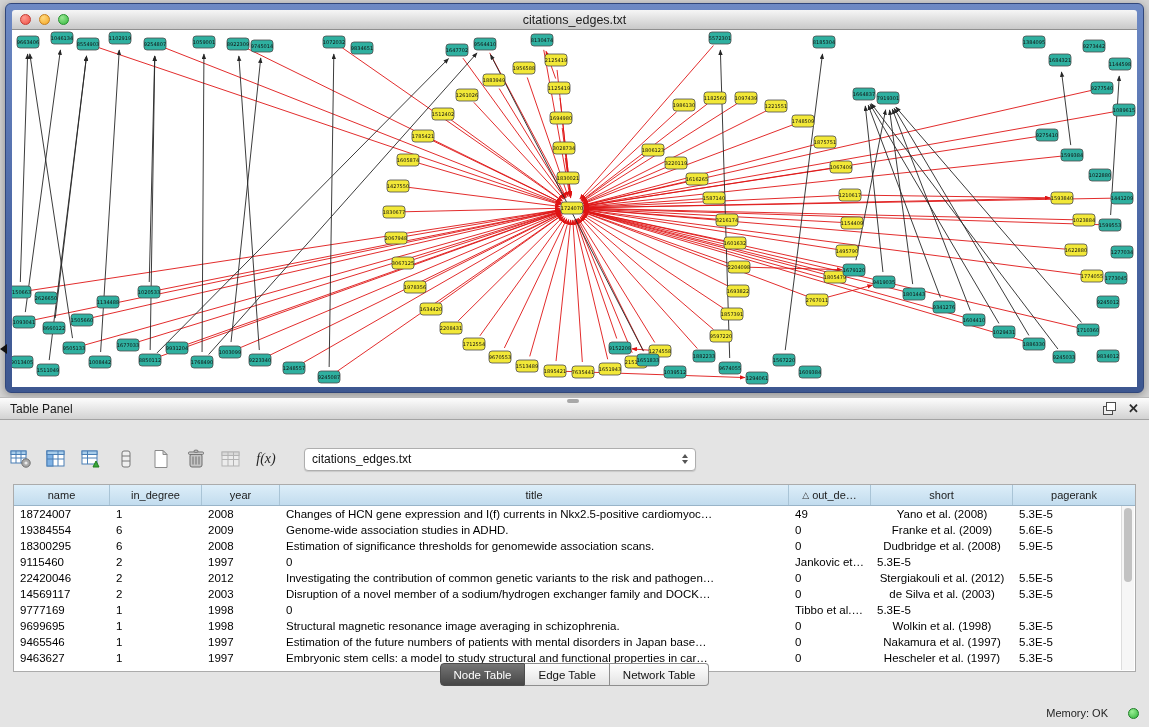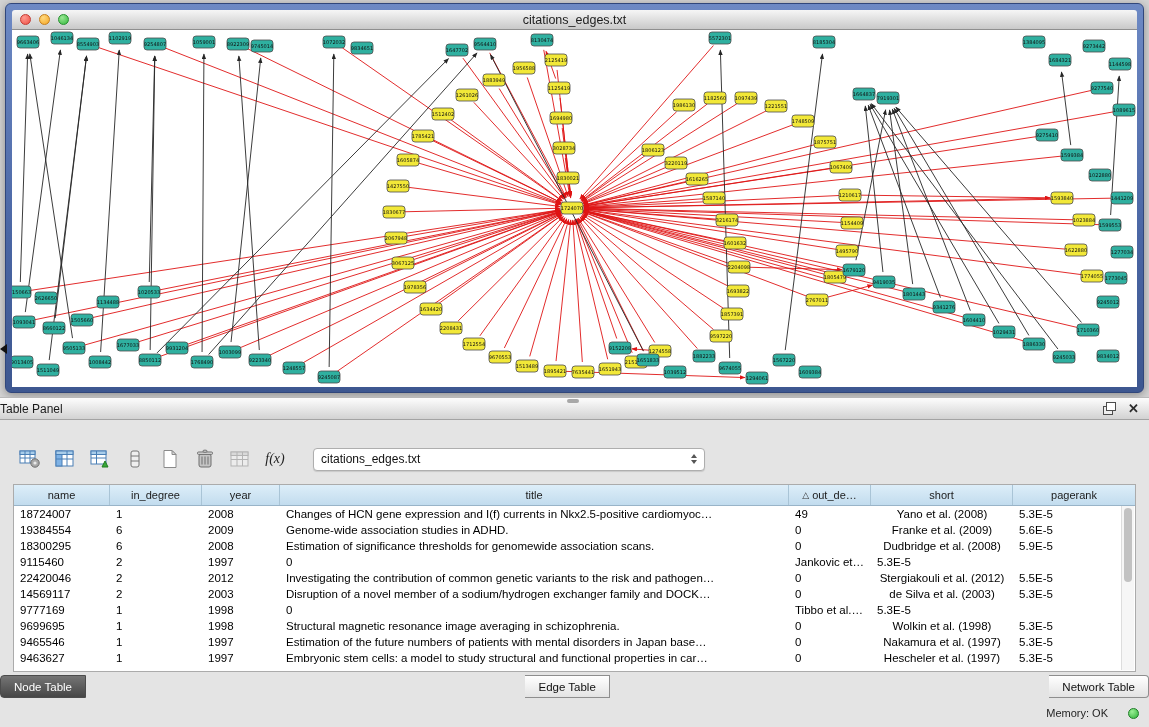--- a/index.html
+++ b/index.html
@@ -22,32 +22,32 @@
   .win-title{flex:1;text-align:center;font-size:12.5px;color:#1d1d1d;}
   .canvas{position:relative;height:calc(100% - 19px);background:#ffffff;overflow:hidden;}
   .canvas svg{display:block;width:100%;height:100%;}
   .nlabel{font-family:"DejaVu Sans",sans-serif;}
 
   
   .tp-header{position:absolute;left:0;top:397px;width:1149px;height:23px;box-sizing:border-box;
     background:linear-gradient(#fdfdfd,#d2d2d2);
     border-top:1px solid #b9b9b9;border-bottom:1px solid #a3a3a3;
     display:flex;align-items:center;}
-  .tp-title{margin-left:0;font-size:12px;color:#1a1a1a;}
+  .tp-title{margin-left:10px;font-size:12px;color:#1a1a1a;}
   .tp-actions{margin-left:auto;margin-right:10px;display:flex;gap:12px;align-items:center;}
   .tp-float{width:13px;height:13px;position:relative;cursor:default;}
   .tp-float .sq1{position:absolute;left:0;bottom:0;width:8px;height:7px;border:1px solid #4c4c4c;background:#eee;}
   .tp-float .sq2{position:absolute;right:0;top:0;width:8px;height:7px;border:1px solid #4c4c4c;background:#fff;}
   .tp-close{font-size:13px;font-weight:bold;color:#2c2c2c;line-height:13px;cursor:default;}
 
   .panel-body{position:absolute;left:0;top:420px;width:1149px;height:307px;background:#e4e4e4;}
 
   
   .toolbar{position:absolute;left:0;top:22px;width:100%;height:34px;display:flex;align-items:center;
-    padding-left:17px;box-sizing:border-box;gap:9px;}
+    padding-left:8px;box-sizing:border-box;gap:9px;}
   .tool{width:26px;height:24px;display:flex;align-items:center;justify-content:center;border-radius:3px;}
   .fx{font-family:"Liberation Serif",serif;font-style:italic;font-size:14px;color:#222;}
   .dropdown{margin-left:16px;width:392px;height:23px;background:#fff;border:1px solid #aeaeae;
     border-radius:4px;display:flex;align-items:center;padding:0 7px;box-sizing:border-box;
     box-shadow:0 1px 1px rgba(0,0,0,.12);}
   .dd-label{flex:1;font-size:12px;color:#111;white-space:nowrap;overflow:hidden;}
   .dd-arrows{display:flex;flex-direction:column;align-items:center;}
   .tri-up{width:0;height:0;border-left:3.5px solid transparent;border-right:3.5px solid transparent;
     border-bottom:4.5px solid #555;margin-bottom:2px;}
   .tri-down{width:0;height:0;border-left:3.5px solid transparent;border-right:3.5px solid transparent;
@@ -65,21 +65,21 @@
   .tbody{position:relative;}
   .trow{display:grid;grid-template-columns:96px 92px 78px 1fr 82px 142px 122px;height:16px;
     align-items:center;font-size:11.5px;color:#000;}
   .td{padding:0 6px;white-space:nowrap;overflow:hidden;text-overflow:ellipsis;}
   .td.center{text-align:center;}
   .vscroll{position:absolute;right:1px;top:21px;bottom:1px;width:12px;background:#f6f6f6;
     border-left:1px solid #dddddd;}
   .vthumb{position:absolute;left:1.5px;top:2px;width:8px;height:74px;background:#c2c2c2;border-radius:4px;}
 
   
-  .tabs{position:absolute;left:0;top:255px;width:100%;display:flex;justify-content:space-between;}
+  .tabs{position:absolute;left:0;top:243px;width:100%;display:flex;justify-content:center;}
   .tab{height:21px;padding:0 13px;display:flex;align-items:center;font-size:11.5px;color:#111;
     background:linear-gradient(#ffffff,#e3e3e3);border:1px solid #8e8e8e;border-left:none;}
   .tab:first-child{border-left:1px solid #8e8e8e;border-radius:4px 0 0 4px;}
   .tab:last-child{border-radius:0 4px 4px 0;}
   .tab.active{background:linear-gradient(#757575,#464646);color:#fff;border-color:#4c4c4c;}
 
   
   .status{position:absolute;right:10px;bottom:8px;display:flex;align-items:center;gap:20px;}
   .mem-label{font-size:11px;color:#1f1f1f;}
   .led{width:11px;height:11px;border-radius:50%;box-sizing:border-box;

